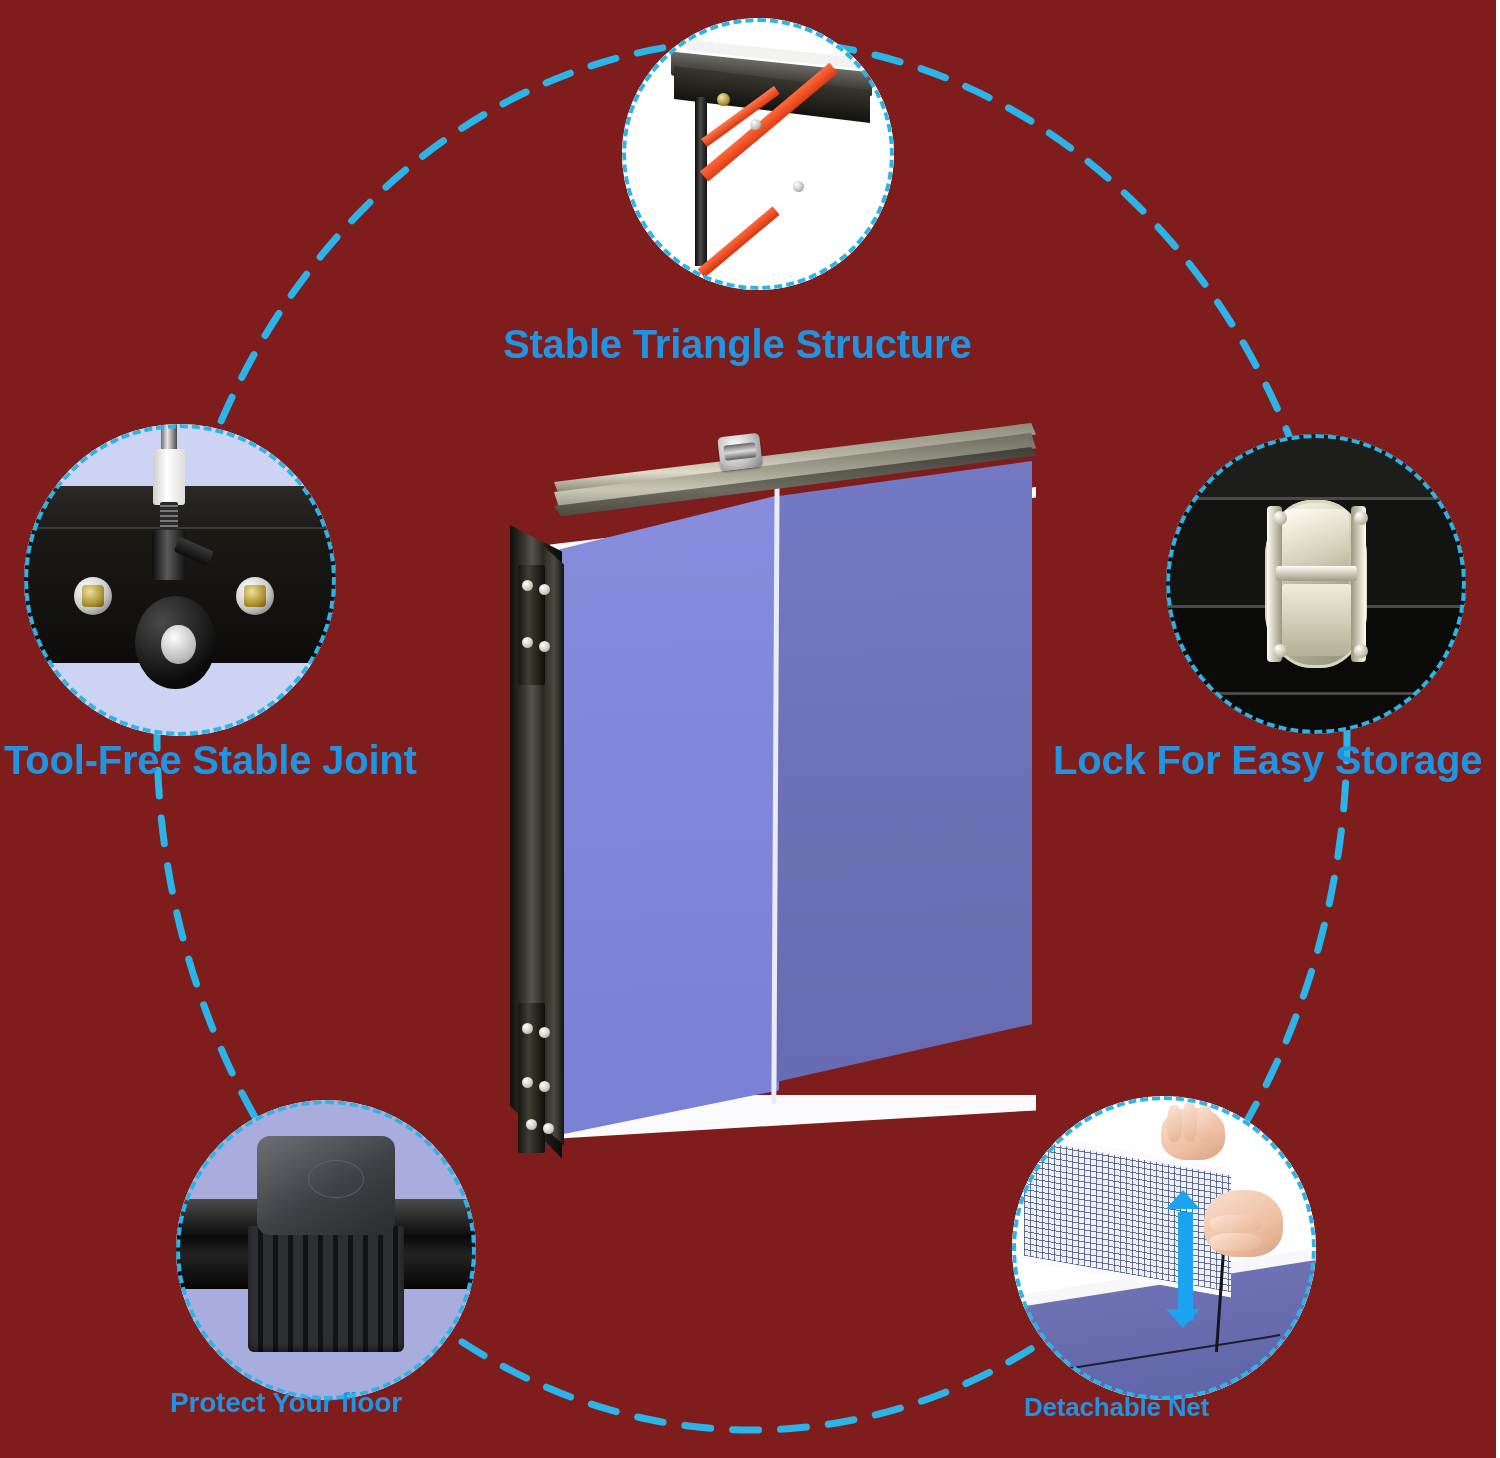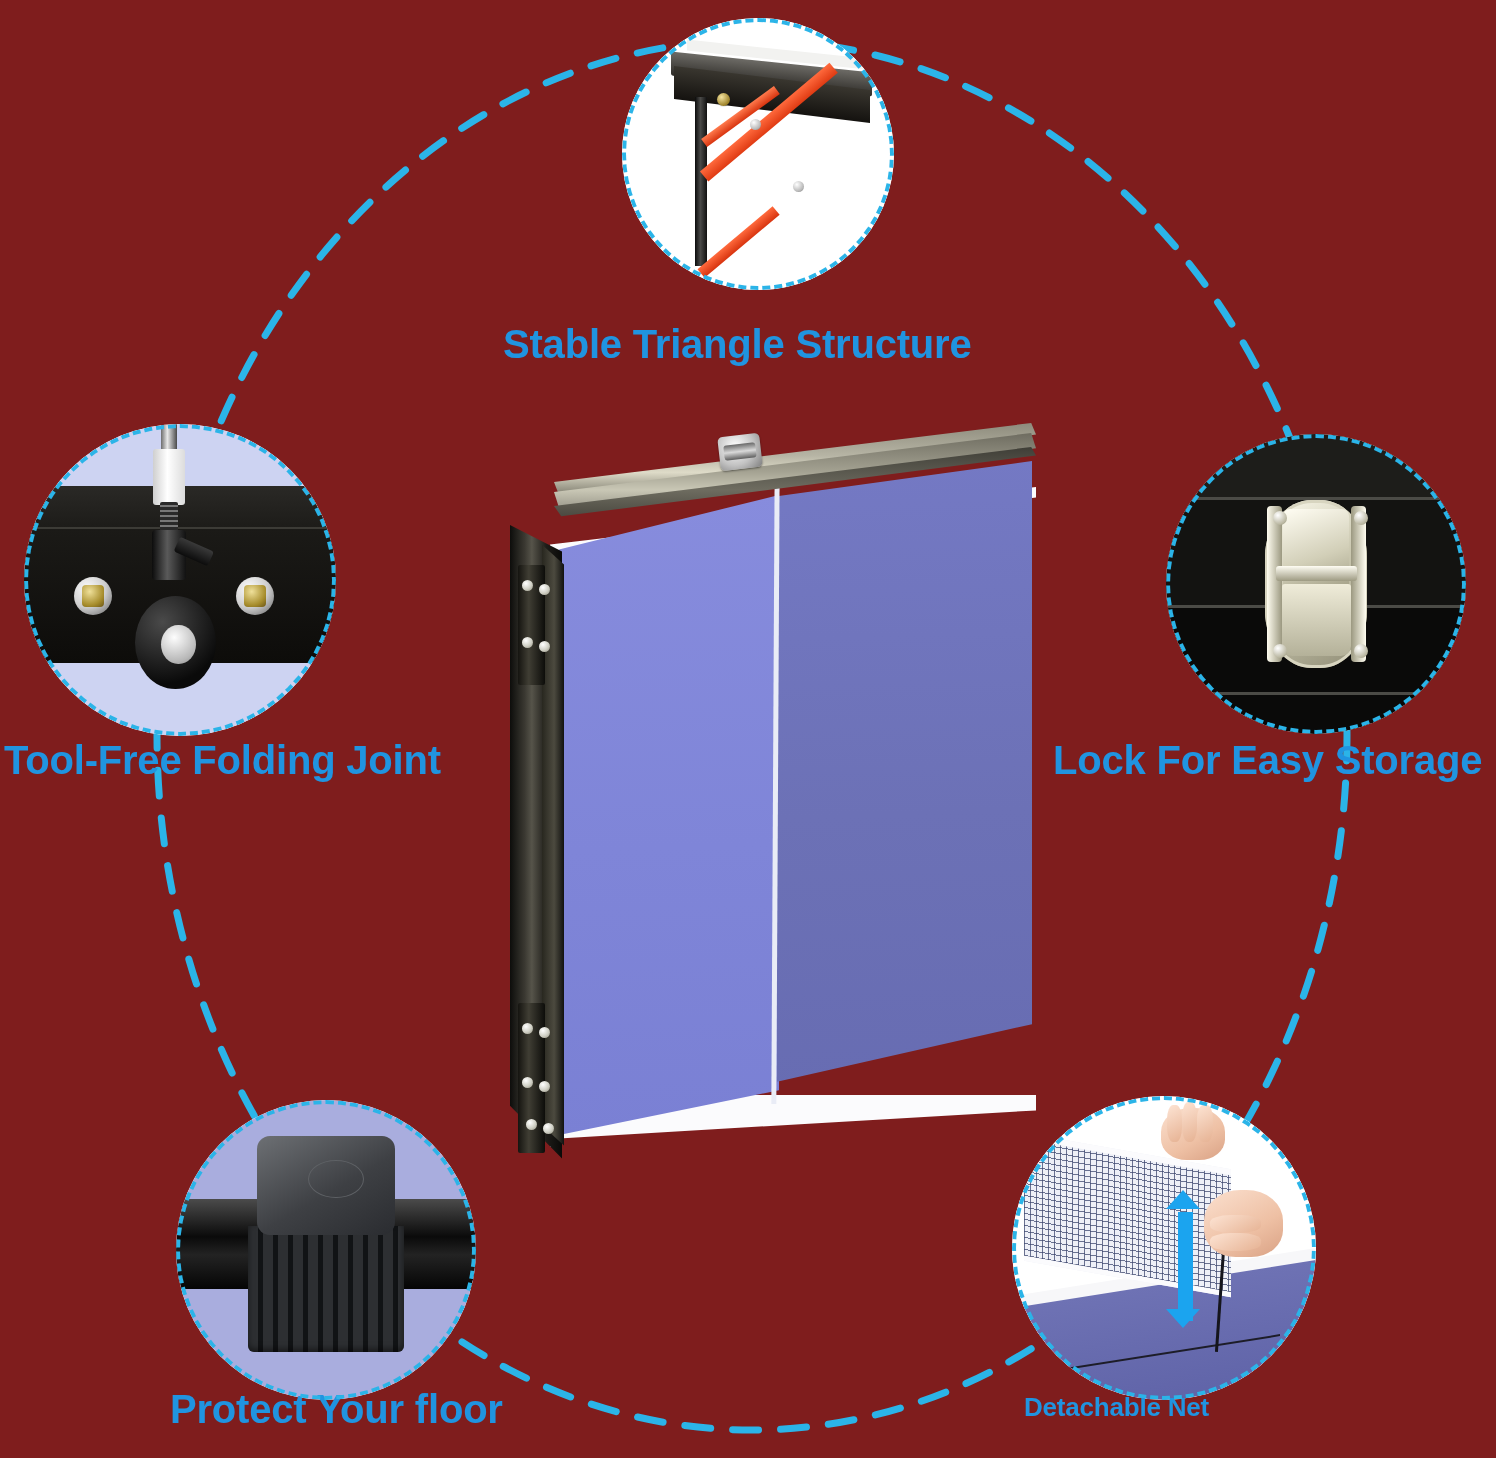--- a/index.html
+++ b/index.html
@@ -327,21 +327,21 @@
   }
   .pd-bolt{
     position:absolute;width:11px;height:11px;border-radius:50%;
     background:radial-gradient(circle at 36% 32%,#ffffff,#cfcfc4 55%,#8d8b7a);
   }
 
   
   #lbl-triangle{left:503px;top:322px;font-size:40px;}
   #lbl-joint{left:4px;top:738px;font-size:40px;}
   #lbl-lock{left:1053px;top:738px;font-size:40px;}
-  #lbl-floor{left:170px;top:1387px;font-size:40px;}
+  #lbl-floor{left:170px;top:1387px;font-size:28px;}
   #lbl-net{left:1024px;top:1392px;font-size:26px;}
 
   
   #b-triangle{left:622px;top:18px;width:272px;height:272px;}
   #b-joint{left:24px;top:424px;width:312px;height:312px;}
   #b-lock{left:1166px;top:434px;width:300px;height:300px;}
   #b-floor{left:176px;top:1100px;width:300px;height:300px;}
   #b-net{left:1012px;top:1096px;width:304px;height:304px;}
 </style>
 </head>
@@ -462,21 +462,21 @@
       <div class="nt-finger" style="left:65%;top:45%;width:17%;height:6%;"></div>
       <div class="nt-arrow"></div>
       <div class="nt-arrow-up"></div>
       <div class="nt-arrow-dn"></div>
     </div>
     <div class="ring-dash"></div>
   </div>
 
   <div class="feature-label" id="lbl-triangle">Stable Triangle Structure</div>
 
-  <div class="feature-label" id="lbl-joint">Tool-Free Folding Joint</div>
+  <div class="feature-label" id="lbl-joint">Tool-Free Stable Joint</div>
 
   <div class="feature-label" id="lbl-lock">Lock For Easy Storage</div>
 
   <div class="feature-label" id="lbl-floor">Protect Your floor</div>
 
   <div class="feature-label" id="lbl-net">Detachable Net</div>
 
 </div>
 
 </body></html>

